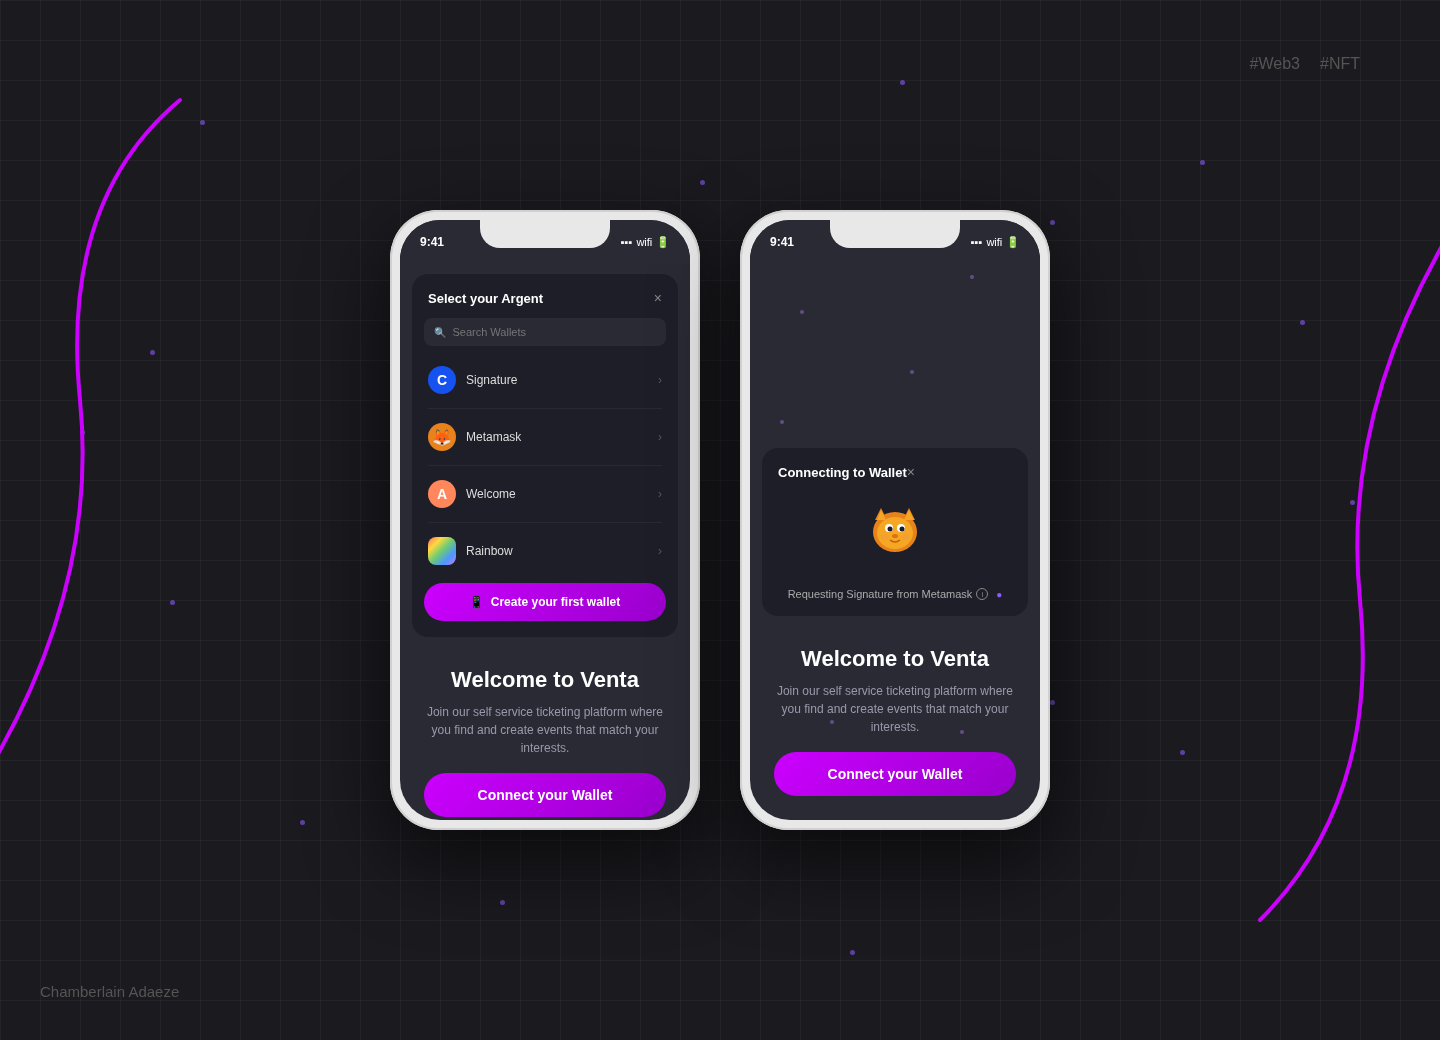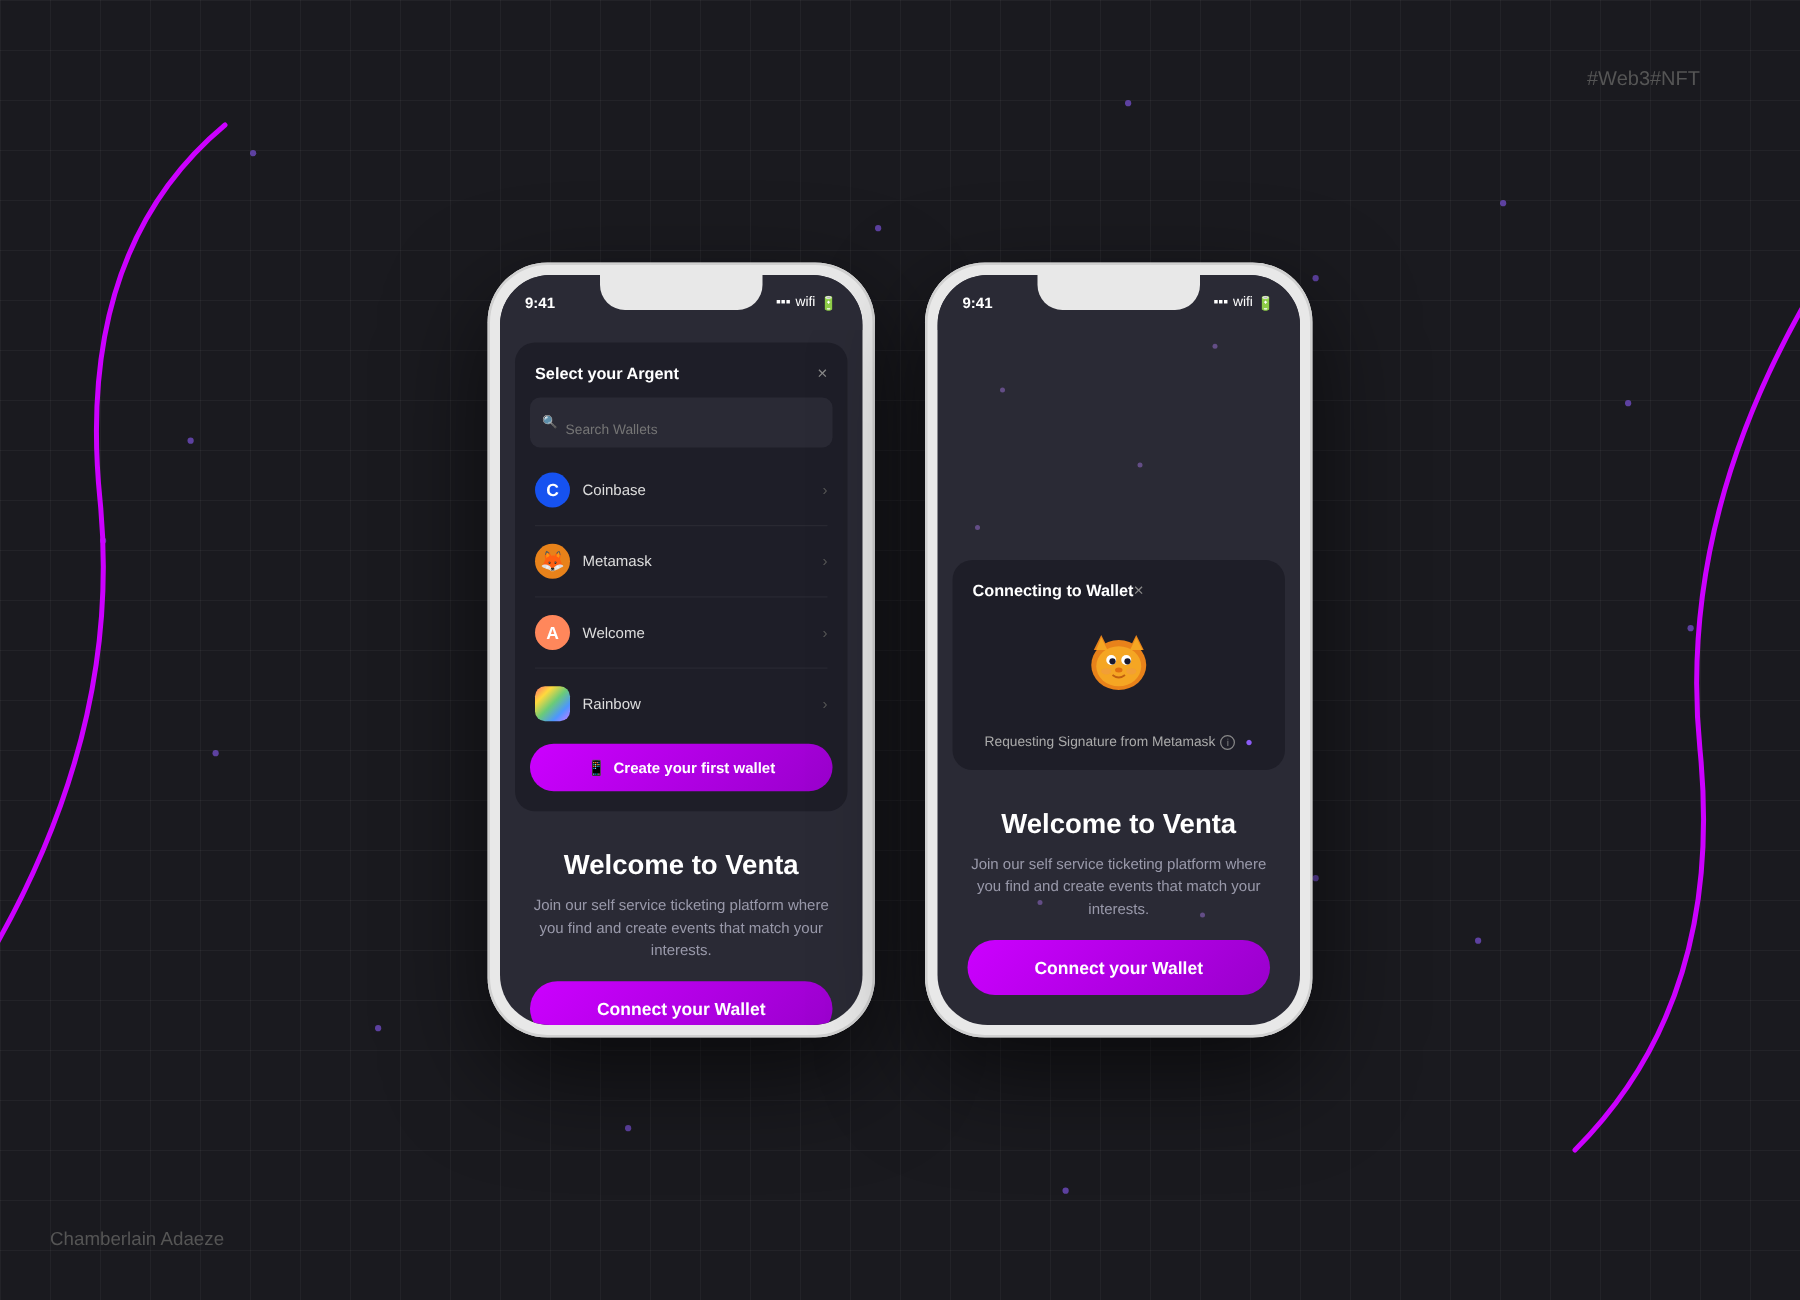--- a/index.html
+++ b/index.html
@@ -26,20 +26,21 @@
       background: #8b5cf6;
       opacity: 0.6;
     }
 
     
     .hashtags {
       position: absolute;
       top: 55px;
       right: 80px;
       display: flex;
+      gap: 20px;
       color: #555;
       font-size: 16px;
       font-weight: 500;
     }
 
     
     .author {
       position: absolute;
       bottom: 40px;
       left: 40px;
@@ -219,21 +220,20 @@
       color: #666;
     }
 
     .search-bar input {
       background: transparent;
       border: none;
       outline: none;
       color: #888;
       font-size: 11px;
       flex: 1;
-      margin-top: 12px;
     }
 
     .wallet-item {
       display: flex;
       align-items: center;
       padding: 10px 16px;
       cursor: pointer;
     }
 
     .wallet-icon {
@@ -416,21 +416,21 @@
 
           <div class="search-bar">
             <span>🔍</span>
             <input type="text" placeholder="Search Wallets" style="">
           </div>
 
           <div class="wallet-item">
             <div class="wallet-icon coinbase-icon">
               <span style="color:#fff;font-size:14px;font-weight:bold;">C</span>
             </div>
-            <span class="wallet-name">Coinbase</span>
+            <span class="wallet-name">Signature</span>
             <span class="chevron">›</span>
           </div>
           <div class="wallet-divider"></div>
 
           <div class="wallet-item">
             <div class="wallet-icon metamask-icon">
               <span style="font-size:16px;">🦊</span>
             </div>
             <span class="wallet-name">Metamask</span>
             <span class="chevron">›</span>

